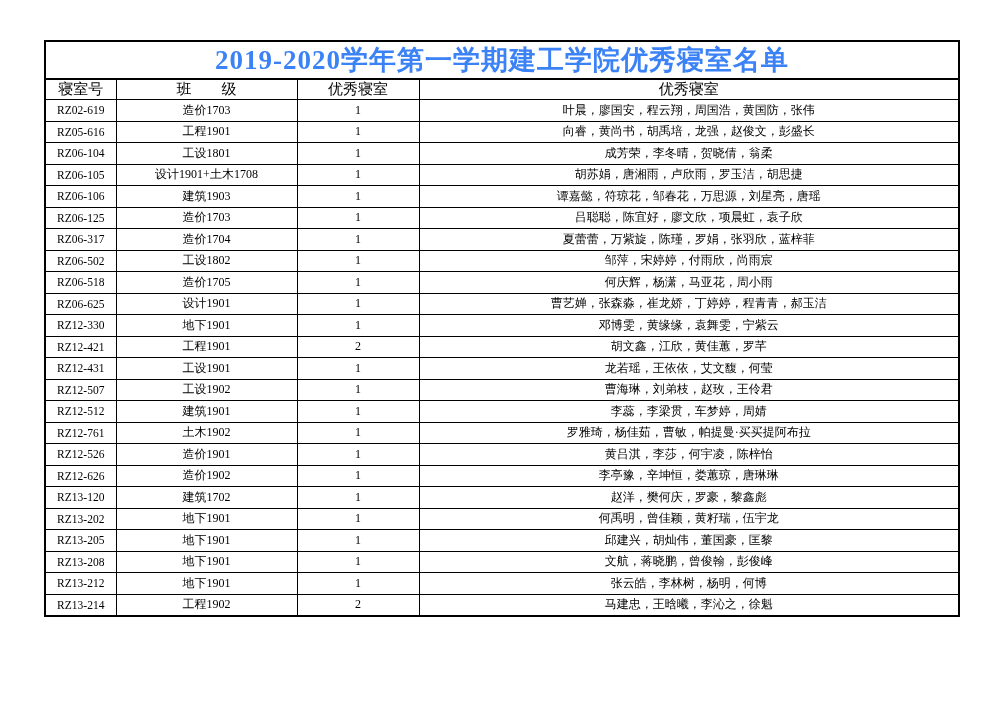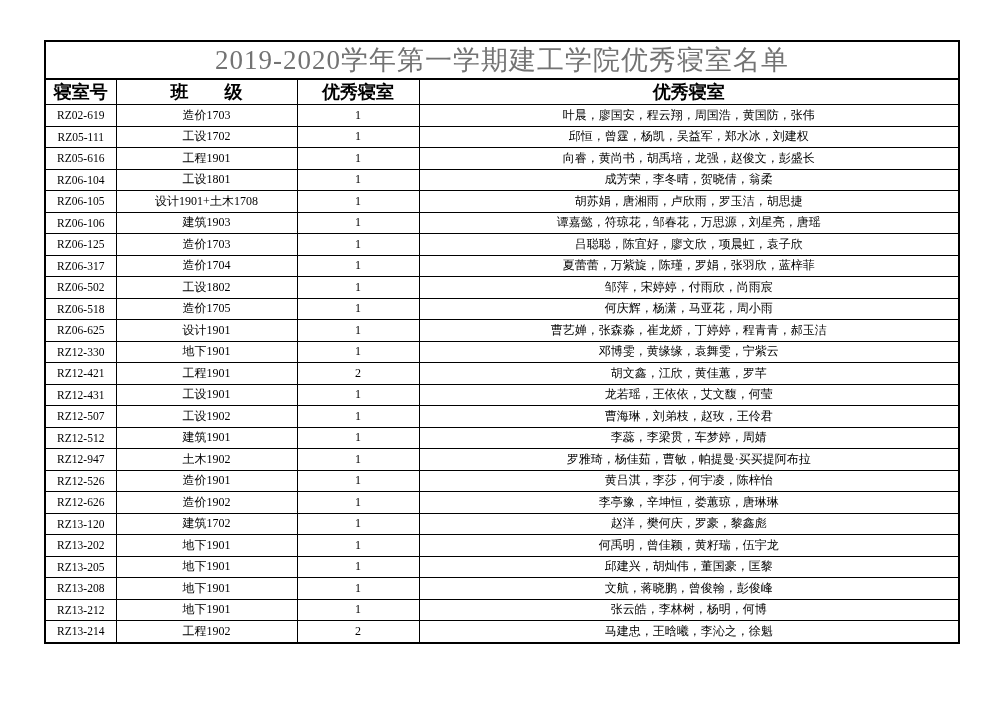--- a/index.html
+++ b/index.html
@@ -34,29 +34,29 @@
     white-space: nowrap;
   }
   .col-room   { width: 71px;  }
   .col-class  { width: 181px; }
   .col-count  { width: 122px; }
   .col-members{ width: 540px; }
 
   tr.title-row td {
     height: 33px;
     font-size: 27px;
-    font-weight: normal;
-    color: #737373;
+    font-weight: bold;
+    color: #3b82f6;
     letter-spacing: 1px;
     border-bottom: 2px solid #000000;
   }
   tr.header-row th {
     height: 19px;
-    font-size: 18px;
-    font-weight: bold;
+    font-size: 15px;
+    font-weight: normal;
   }
   tr.data-row td {
     height: 20.5px;
     font-size: 12px;
   }
   tr.data-row td.room-cell {
     font-size: 11.5px;
     font-family: "Liberation Serif", "DejaVu Serif", serif;
     margin-top: 12px;
   }
@@ -83,26 +83,20 @@
         <th>优秀寝室</th>
       </tr>
 
     <tr class="data-row">
       <td class="room-cell">RZ02-619</td>
       <td class="class-cell">造价1703</td>
       <td class="count-cell">1</td>
       <td class="members-cell">叶晨，廖国安，程云翔，周国浩，黄国防，张伟</td>
     </tr>
 
-    <tr class="data-row">
-      <td class="room-cell">RZ05-111</td>
-      <td class="class-cell">工设1702</td>
-      <td class="count-cell">1</td>
-      <td class="members-cell">邱恒，曾霆，杨凯，吴益军，郑水冰，刘建权</td>
-    </tr>
 
 
     <tr class="data-row">
       <td class="room-cell">RZ05-616</td>
       <td class="class-cell">工程1901</td>
       <td class="count-cell">1</td>
       <td class="members-cell">向睿，黄尚书，胡禹培，龙强，赵俊文，彭盛长</td>
     </tr>
 
 
@@ -193,21 +187,21 @@
     </tr>
 
     <tr class="data-row">
       <td class="room-cell">RZ12-512</td>
       <td class="class-cell">建筑1901</td>
       <td class="count-cell">1</td>
       <td class="members-cell">李蕊，李梁贯，车梦婷，周婧</td>
     </tr>
 
     <tr class="data-row">
-      <td class="room-cell">RZ12-947</td>
+      <td class="room-cell">RZ12-761</td>
       <td class="class-cell">土木1902</td>
       <td class="count-cell">1</td>
       <td class="members-cell">罗雅琦，杨佳茹，曹敏，帕提曼·买买提阿布拉</td>
     </tr>
 
     <tr class="data-row">
       <td class="room-cell">RZ12-526</td>
       <td class="class-cell">造价1901</td>
       <td class="count-cell">1</td>
       <td class="members-cell">黄吕淇，李莎，何宇凌，陈梓怡</td>

